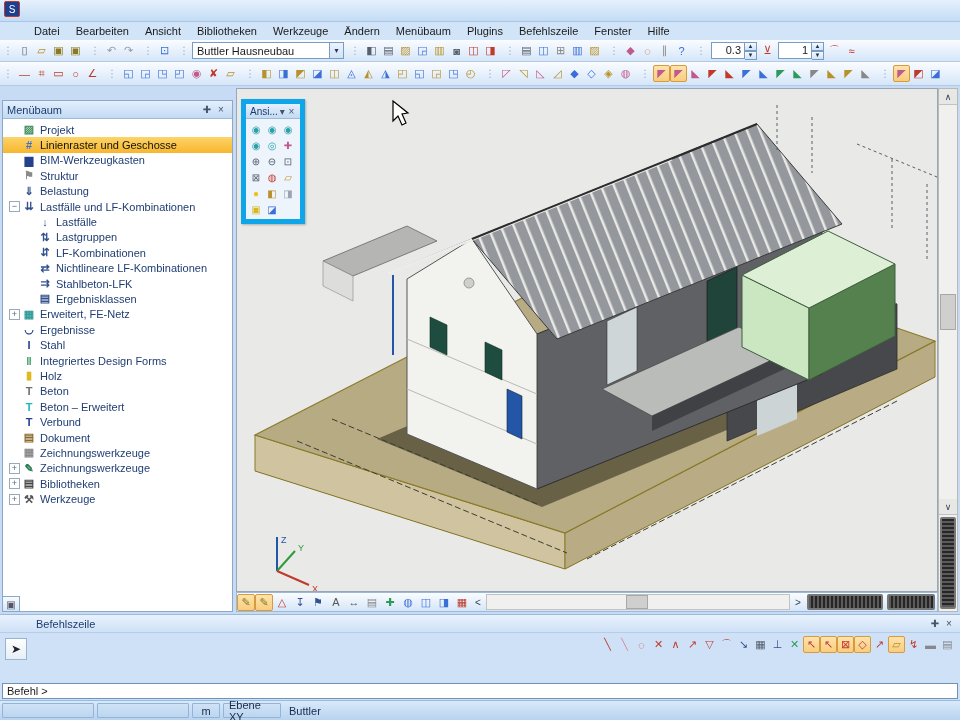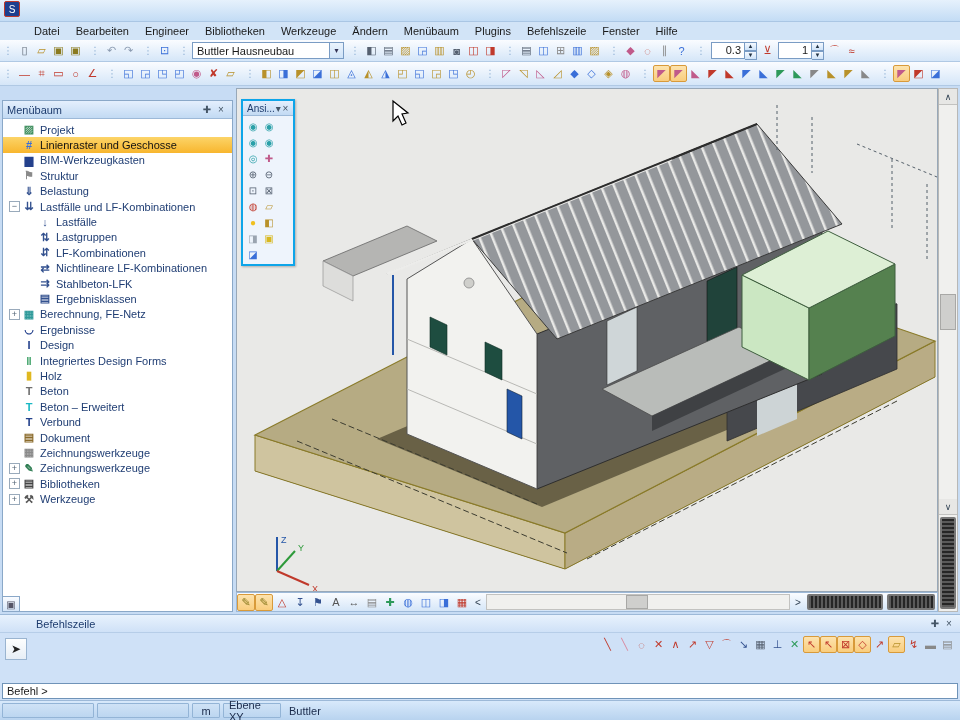--- a/index.html
+++ b/index.html
@@ -52,21 +52,21 @@
   .expander:not(:empty) { border:1px solid #9ab; background:#fff; }
   .ticon { width:14px; text-align:center; margin-right:4px; font-weight:bold; font-size:11px; flex:none; }
   .side-foot { position:absolute; left:2px; top:596px; width:18px; height:16px; background:linear-gradient(#fafcff,#d5e6f8);
     border:1px solid #8aa8c8; display:flex; align-items:center; justify-content:center; font-size:10px; color:#556; }
 
   
   #viewport { position:absolute; left:236px; top:88px; width:702px; height:504px; background:#e9e9e7; border:1px solid #98a8b8; }
   #scene { position:absolute; left:0; top:0; }
 
   
-  #palette { position:absolute; left:4px; top:10px; width:54px; background:#eef4fc; border:2px solid #0ea5e9;
+  #palette { position:absolute; left:4px; top:10px; width:64px; background:#eef4fc; border:5px solid #0ea5e9;
     box-shadow:1px 1px 2px rgba(0,0,0,.25);text-align:right; }
   #palette .panel-head { height:15px; font-size:10px; }
   #palette .body { display:flex; flex-wrap:wrap; padding:2px; gap:0; }
   #palette .ic { width:16px; height:16px; font-size:10px; }
 
   
   #vp-bottom { position:absolute; left:236px; top:592px; width:702px; height:20px; background:linear-gradient(#fafcff,#d5e6f8);
     border:1px solid #9db9d8; display:flex; align-items:center; }
   #vp-bottom .ic { width:18px; height:17px; }
   .scroll-btn { width:14px; height:16px; display:flex; align-items:center; justify-content:center; color:#345; font-size:10px; }
@@ -108,21 +108,21 @@
 <div id="app">
 
   <div id="titlebar">
     <span class="app-logo">❖</span>
   </div>
 
   <div id="menubar">
 
   <div class="menu-item"><span>Datei</span></div>
       <div class="menu-item"><span>Bearbeiten</span></div>
-      <div class="menu-item"><span>Engineer</span></div>
+      <div class="menu-item"><span>Ansicht</span></div>
       <div class="menu-item"><span>Bibliotheken</span></div>
       <div class="menu-item"><span>Werkzeuge</span></div>
       <div class="menu-item"><span>Ändern</span></div>
       <div class="menu-item"><span>Menübaum</span></div>
       <div class="menu-item"><span>Plugins</span></div>
       <div class="menu-item"><span>Befehlszeile</span></div>
       <div class="menu-item"><span>Fenster</span></div>
       <div class="menu-item"><span>Hilfe</span></div>
     </div>
   <div id="menubar-logo">S</div>
@@ -501,33 +501,33 @@
 
         <div class="tree-row" style="padding-left: 22px;">
           <span class="expander"></span>
           <span class="ticon" style="color: rgb(51, 81, 143);">▤</span>
           <span class="tlabel">Ergebnisklassen</span>
         </div>
 
         <div class="tree-row">
           <span class="expander">+</span>
           <span class="ticon" style="color: rgb(46, 154, 154);">▦</span>
-          <span class="tlabel">Berechnung, FE-Netz</span>
+          <span class="tlabel">Erweitert, FE-Netz</span>
         </div>
 
         <div class="tree-row">
           <span class="expander"></span>
           <span class="ticon" style="color: rgb(36, 65, 140);">◡</span>
           <span class="tlabel">Ergebnisse</span>
         </div>
 
         <div class="tree-row">
           <span class="expander"></span>
           <span class="ticon" style="color: rgb(36, 65, 140);">I</span>
-          <span class="tlabel">Design</span>
+          <span class="tlabel">Stahl</span>
         </div>
 
         <div class="tree-row">
           <span class="expander"></span>
           <span class="ticon" style="color: rgb(46, 154, 90);">‖</span>
           <span class="tlabel">Integriertes Design Forms</span>
         </div>
 
         <div class="tree-row">
           <span class="expander"></span>

